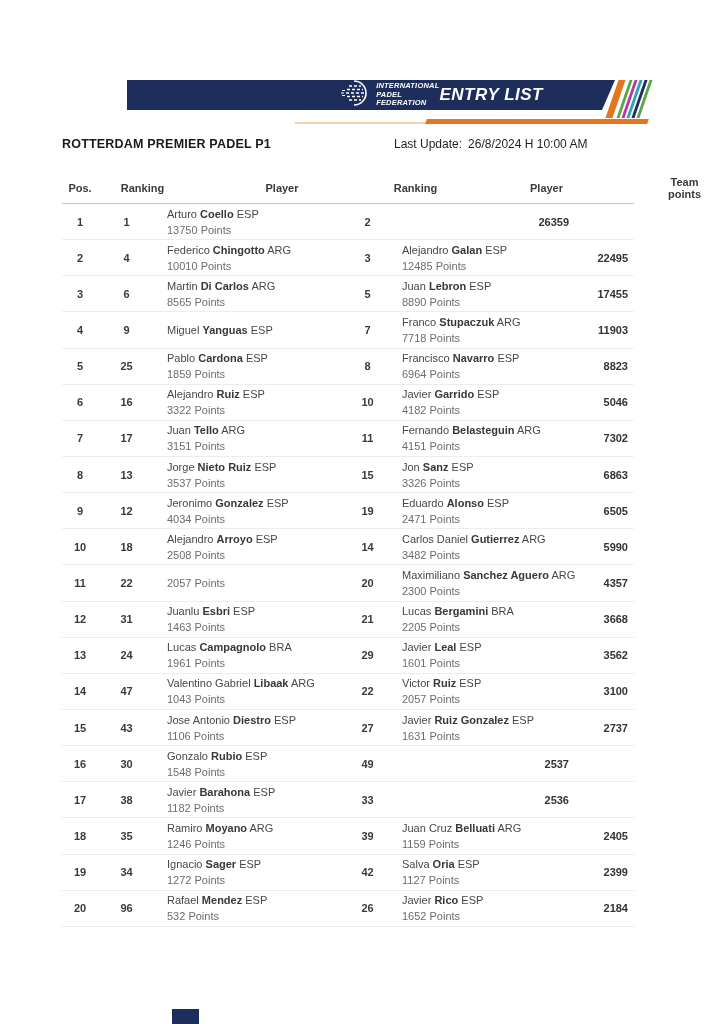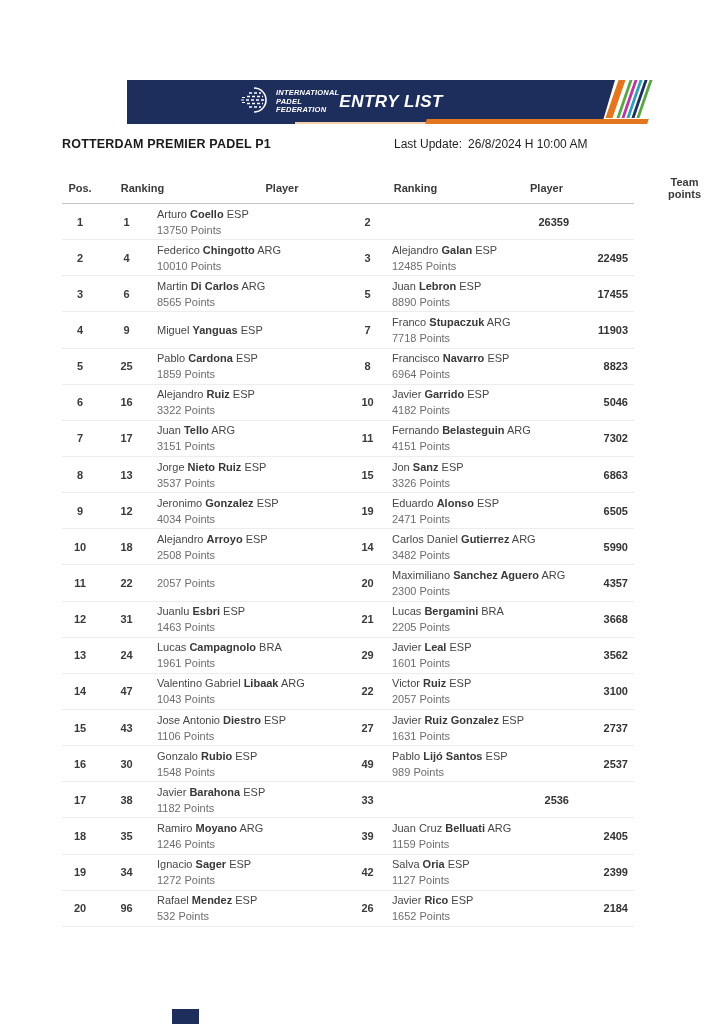--- a/index.html
+++ b/index.html
@@ -2,24 +2,24 @@
 <html><head>
 <meta charset="utf-8">
 <style>
   html,body{margin:0;padding:0;background:#ffffff;}
   .page{
     position:relative;width:724px;height:1024px;background:#ffffff;overflow:hidden;
     font-family:"Liberation Sans","DejaVu Sans",sans-serif;color:#3d3d3d;
   }
   
   .banner{
-    position:absolute;left:127px;top:80px;width:488px;height:44px;
+    position:absolute;left:127px;top:80px;width:488px;height:30px;
     background:#1d2e5d;
     clip-path:polygon(0 0,100% 0,calc(100% - 13px) 100%,0 100%);
-    display:flex;align-items:center;justify-content:center;
+    display:flex;align-items:center;justify-content:flex-end;
   }
   .logo-wrap{display:flex;align-items:center;gap:5px;padding-left:14px;}
   .org-name{color:#ffffff;font-weight:700;font-style:italic;font-size:7.5px;line-height:8.5px;letter-spacing:.2px;}
   .entry-badge{color:#ffffff;font-weight:700;font-style:italic;font-size:17px;letter-spacing:.5px;padding-right:72px;}
   .stripes{position:absolute;top:80px;left:610px;width:45px;height:38px;}
   .stripe{position:absolute;top:0;height:38px;transform:skewX(-19deg);}
   .underline-thin{position:absolute;left:295px;top:122px;width:133px;height:2px;background:#f3d0ab;}
   .underline-thick{position:absolute;left:426px;top:119px;width:222px;height:5px;background:#e4761f;transform:skewX(-19deg);}
   
   .doc-title{position:absolute;left:62px;top:137px;font-size:12.5px;font-weight:700;color:#1a1a1a;letter-spacing:.2px;}
@@ -32,21 +32,21 @@
     align-items:center;font-weight:700;font-size:11px;color:#3a3a3a;
     min-height:31px;border-bottom:1.5px solid #c4c4c4;gap:16px;
   }
   .thead .h{text-align:center;line-height:12px;}
   .row{
     display:grid;grid-template-columns:36px 57px 190px 45px 185px 59px;
     height:35.15px;align-items:center;border-bottom:1px solid #ededed;
     font-size:11px;
   }
   .cell.num{text-align:center;font-weight:700;color:#3a3a3a;}
-  .cell.player{padding-left:2px;}
+  .cell.player{padding-left:2px;margin-left:10px;}
   .pname{color:#474747;line-height:16px;white-space:nowrap;}
   .pname b{color:#383838;}
   .ppoints{color:#6d6d6d;line-height:16px;}
   .cell.team{text-align:right;font-weight:700;color:#333333;padding-right:6px;}
   
   .footer-mark{position:absolute;left:172px;top:1009px;width:27px;height:15px;background:#1d2e5d;}
 </style>
 </head>
 <body>
 
@@ -327,24 +327,20 @@
   </div>
 
   <div class="row">
     <div class="cell num">16</div>
     <div class="cell num">30</div>
     <div class="cell player">
       <div class="pname"><span>Gonzalo</span> <b>Rubio</b> <span>ESP</span></div>
       <div class="ppoints">1548 Points</div>
     </div>
     <div class="cell num">49</div>
-    <div class="cell player">
-      <div class="pname"><span>Pablo</span> <b>Lijó Santos</b> <span>ESP</span></div>
-      <div class="ppoints">989 Points</div>
-    </div>
     <div class="cell team">2537</div>
   </div>
 
   <div class="row">
     <div class="cell num">17</div>
     <div class="cell num">38</div>
     <div class="cell player">
       <div class="pname"><span>Javier</span> <b>Barahona</b> <span>ESP</span></div>
       <div class="ppoints">1182 Points</div>
     </div>

